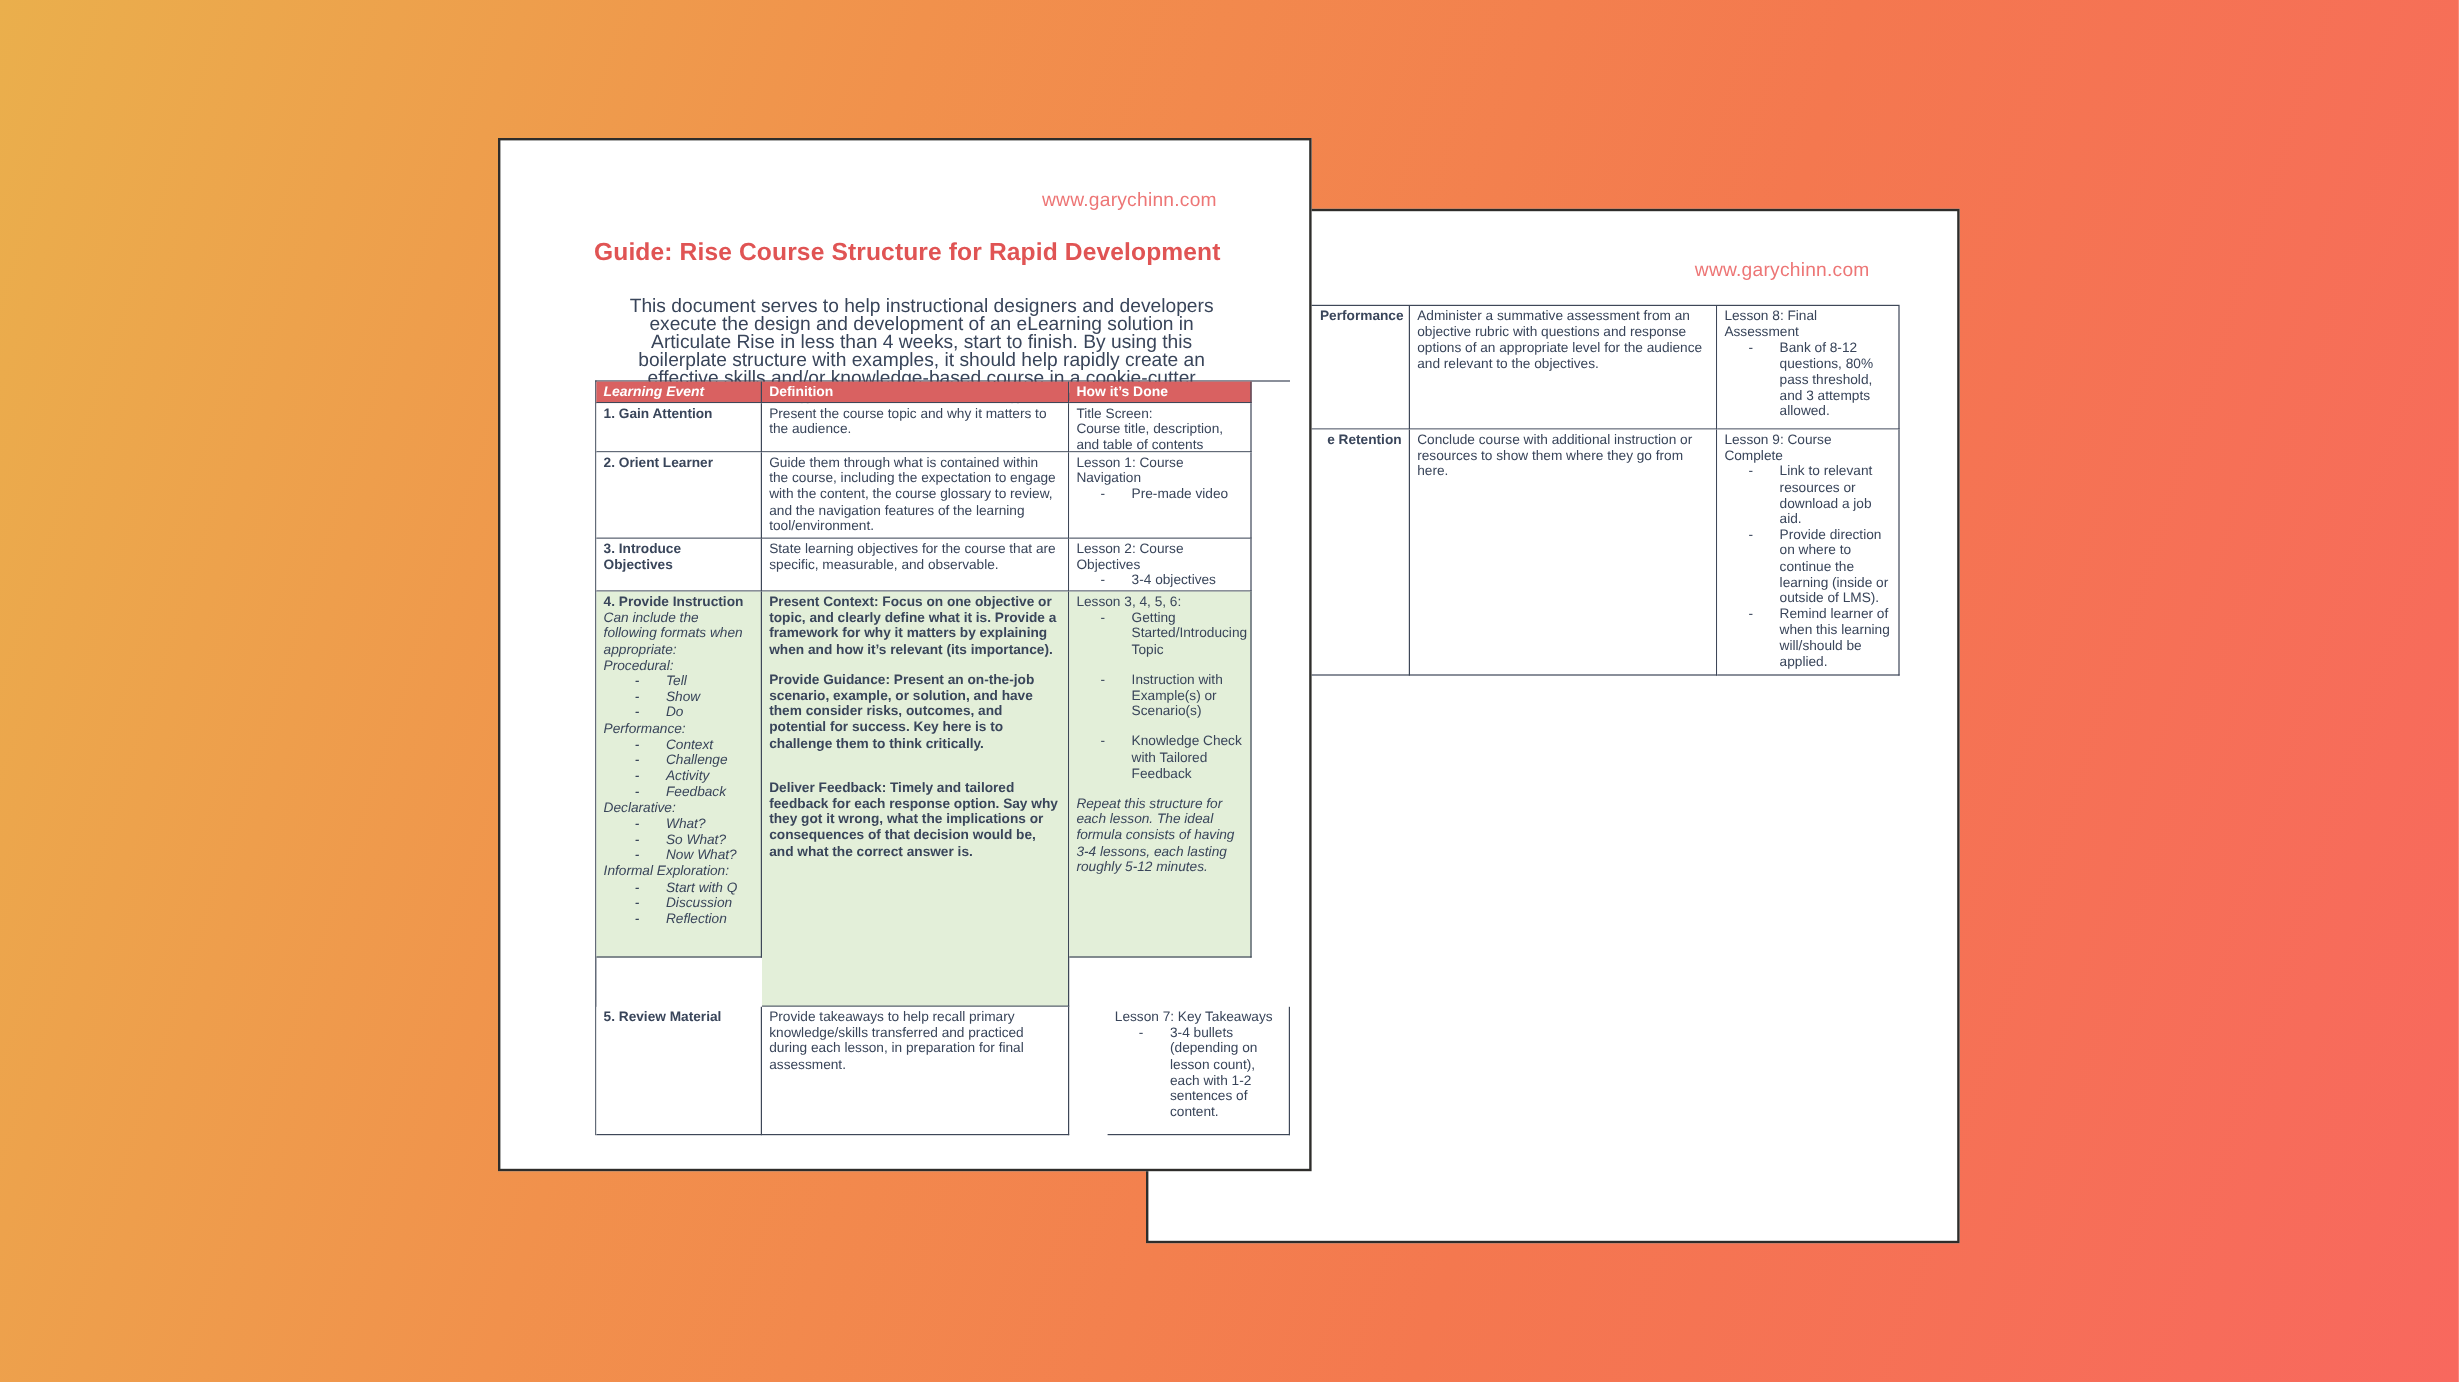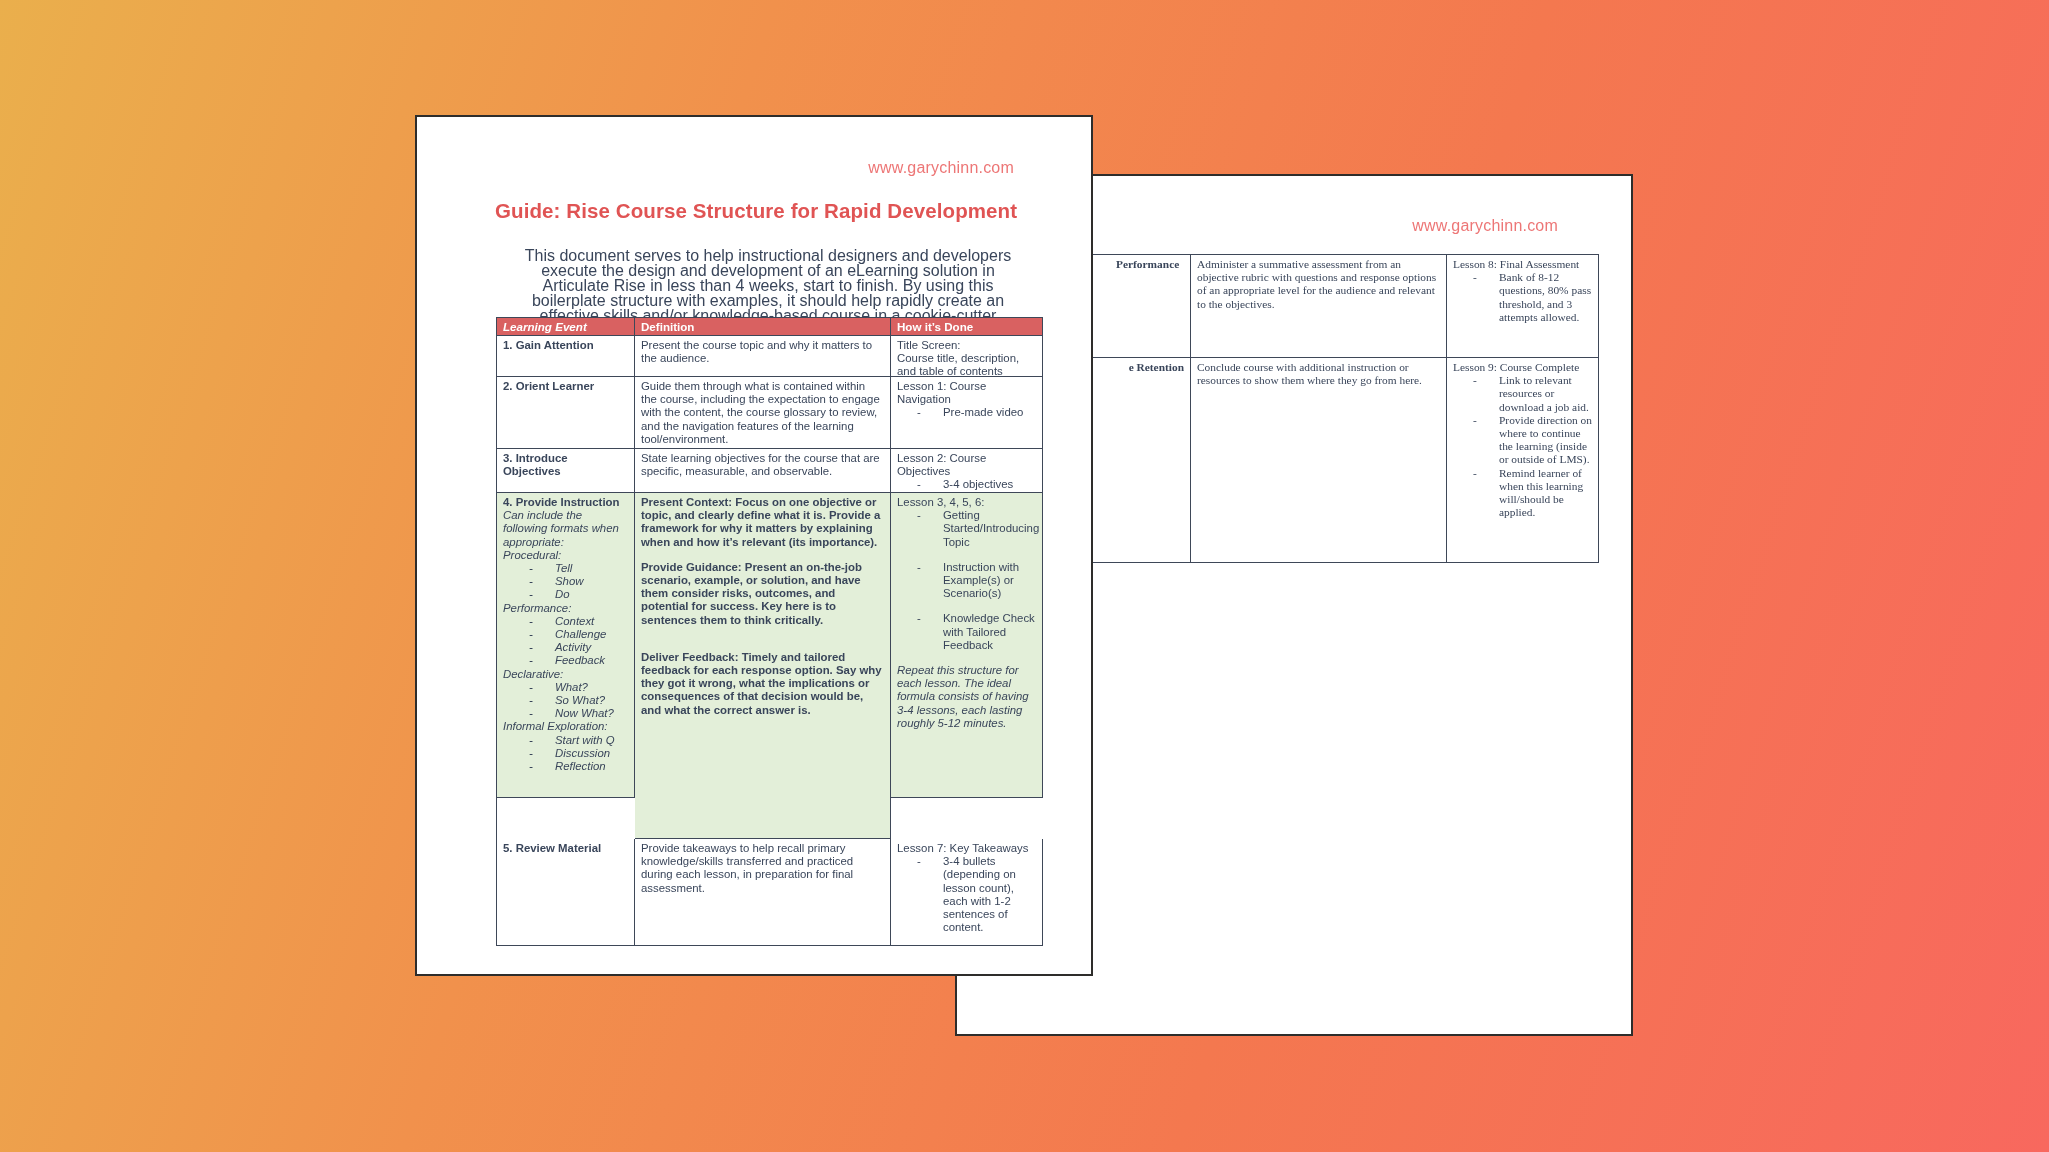--- a/index.html
+++ b/index.html
@@ -24,21 +24,21 @@
   .doc-title{
     position:absolute;left:78px;top:82px;margin:0;
     font-size:20.5px;font-weight:700;color:var(--accent);letter-spacing:.1px;
   }
   .intro{
     position:absolute;left:78px;top:116px;width:516px;margin:15px;
     font-size:16px;line-height:15px;color:var(--ink);text-align:center;
   }
   .tbl{position:absolute;border-top:1px solid var(--line);border-left:1px solid var(--line);}
   #front-table{left:79px;top:200px;}
-  #back-table{left:95px;top:78px;font-family:Liberation Serif, serif;}
+  #back-table{left:79px;top:78px;}
   .trow{display:flex;}
   .cell{
     box-sizing:border-box;border-right:1px solid var(--line);border-bottom:1px solid var(--line);
     padding:3px 6px 2px 6px;overflow:hidden;
     font-size:11.4px;line-height:13.2px;color:var(--ink);background:#fff;
   }
   .cell.green{background:var(--green);}
   .hcell{
     background:var(--hdr);color:#fff;font-weight:700;font-size:11.6px;
     height:18px;padding-top:2px;
@@ -209,21 +209,21 @@
               <span>Discussion</span>
             </div>
             <div class="blk bullet i">
               <span class="dash">-</span>
               <span>Reflection</span>
             </div>
           </div>
           <div class="cell green" style="width: 256px; height: 346px; font-weight: bold;">
             <div class="blk ">Present Context: Focus on one objective or topic, and clearly define what it is. Provide a framework for why it matters by explaining when and how it’s relevant (its importance).</div>
             <div class="gap"></div>
-            <div class="blk ">Provide Guidance: Present an on-the-job scenario, example, or solution, and have them consider risks, outcomes, and potential for success. Key here is to sentences them to think critically.</div>
+            <div class="blk ">Provide Guidance: Present an on-the-job scenario, example, or solution, and have them consider risks, outcomes, and potential for success. Key here is to challenge them to think critically.</div>
             <div class="gap"></div>
             <div class="gap"></div>
             <div class="blk ">Deliver Feedback: Timely and tailored feedback for each response option. Say why they got it wrong, what the implications or consequences of that decision would be, and what the correct answer is.</div>
           </div>
           <div class="cell green" style="width: 152px; height: 305px;">
             <div class="blk ">Lesson 3, 4, 5, 6:</div>
             <div class="blk bullet">
               <span class="dash">-</span>
               <span>Getting Started/Introducing Topic</span>
             </div>
@@ -241,21 +241,21 @@
             <div class="blk i">Repeat this structure for each lesson. The ideal formula consists of having 3-4 lessons, each lasting roughly 5-12 minutes.</div>
           </div>
         </div>
         <div class="trow">
           <div class="cell col1" style="width: 138px; height: 107px;">
             <div class="blk b">5. Review Material</div>
           </div>
           <div class="cell" style="width: 256px; height: 107px;">
             <div class="blk ">Provide takeaways to help recall primary knowledge/skills transferred and practiced during each lesson, in preparation for final assessment.</div>
           </div>
-          <div class="cell" style="width: 152px; height: 107px;">
+          <div class="cell" style="width: 152px; height: 107px; margin-left: 32px;">
             <div class="blk ">Lesson 7: Key Takeaways</div>
             <div class="blk bullet">
               <span class="dash">-</span>
               <span>3-4 bullets (depending on lesson count), each with 1-2 sentences of content.</span>
             </div>
           </div>
         </div>
       </div>
   </section>
 

